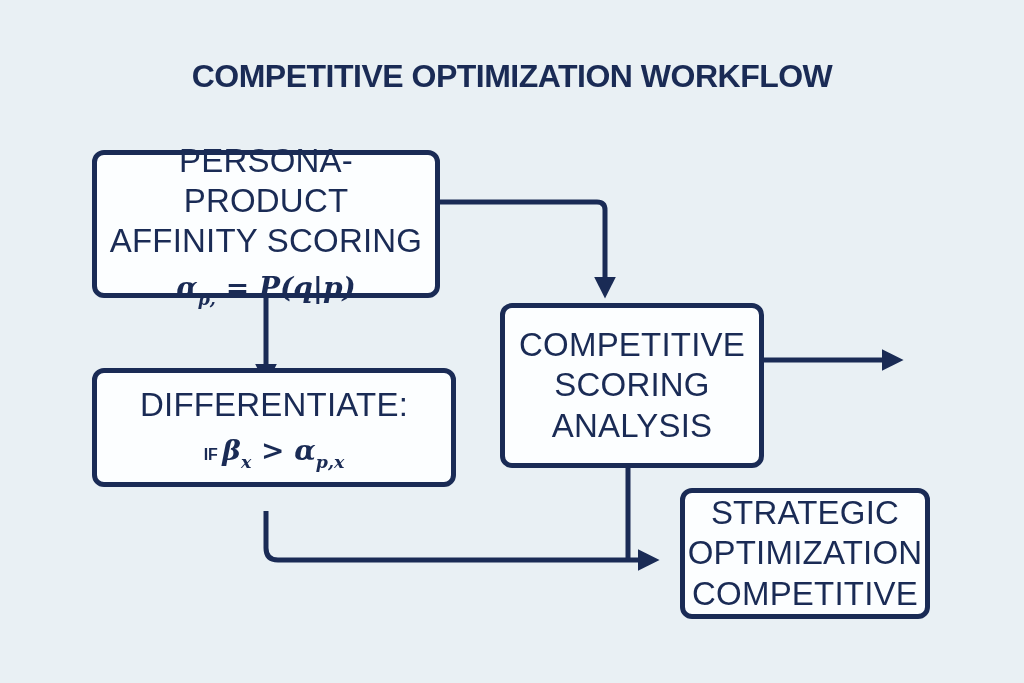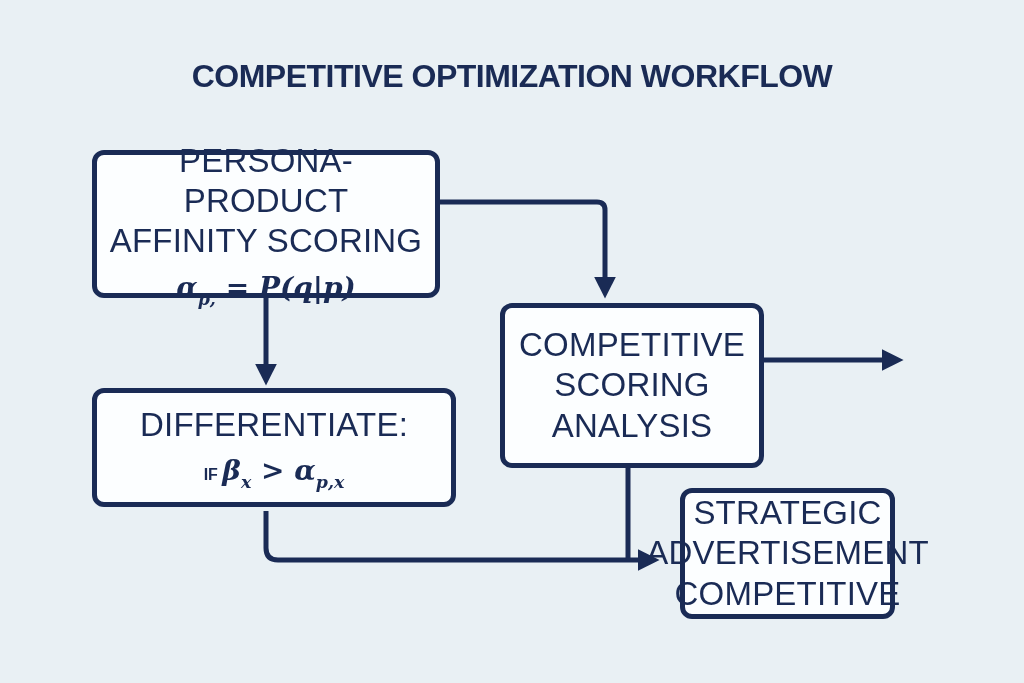--- a/index.html
+++ b/index.html
@@ -79,23 +79,23 @@
     position:relative;
     top:2px;
   }
   .if-label{
     font-family:"Liberation Sans","DejaVu Sans",sans-serif;
     font-style:normal;
     font-weight:bold;
     font-size:16px;
   }
   .node-persona{left:92px;top:150px;width:348px;height:148px;}
-  .node-differentiate{left:92px;top:388px;width:364px;height:119px;}
+  .node-differentiate{left:92px;top:368px;width:364px;height:119px;}
   .node-strength{left:500px;top:303px;width:264px;height:165px;}
-  .node-strategic{left:680px;top:488px;width:215px;height:131px;}
+  .node-strategic{left:680px;top:488px;width:250px;height:131px;}
 </style>
 </head>
 <body>
 
 <div class="stage">
 
   <h1 class="title">COMPETITIVE OPTIMIZATION WORKFLOW</h1>
 
   <svg class="arrows" viewBox="0 0 1024 683" xmlns="http://www.w3.org/2000/svg">
     <defs>
@@ -129,18 +129,18 @@
     <div class="node-label">
       <div>COMPETITIVE</div>
       <div>SCORING</div>
       <div>ANALYSIS</div>
     </div>
   </div>
 
   <div class="node node-strategic">
     <div class="node-label">
       <div>STRATEGIC</div>
-      <div>ADVERTISEMENT</div>
+      <div>OPTIMIZATION</div>
       <div>COMPETITIVE</div>
     </div>
   </div>
 
 </div>
 
 </body></html>

